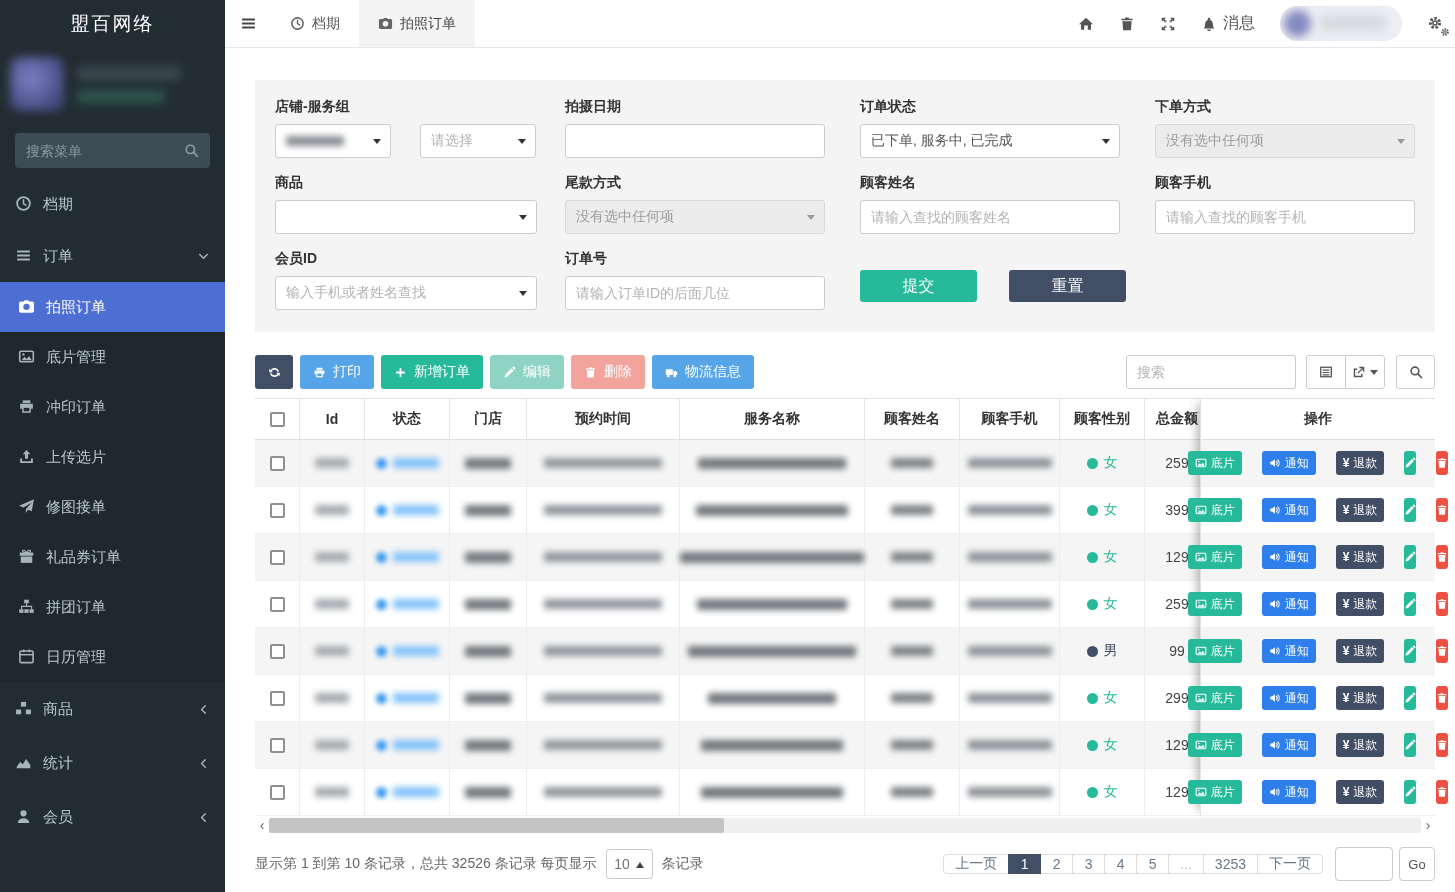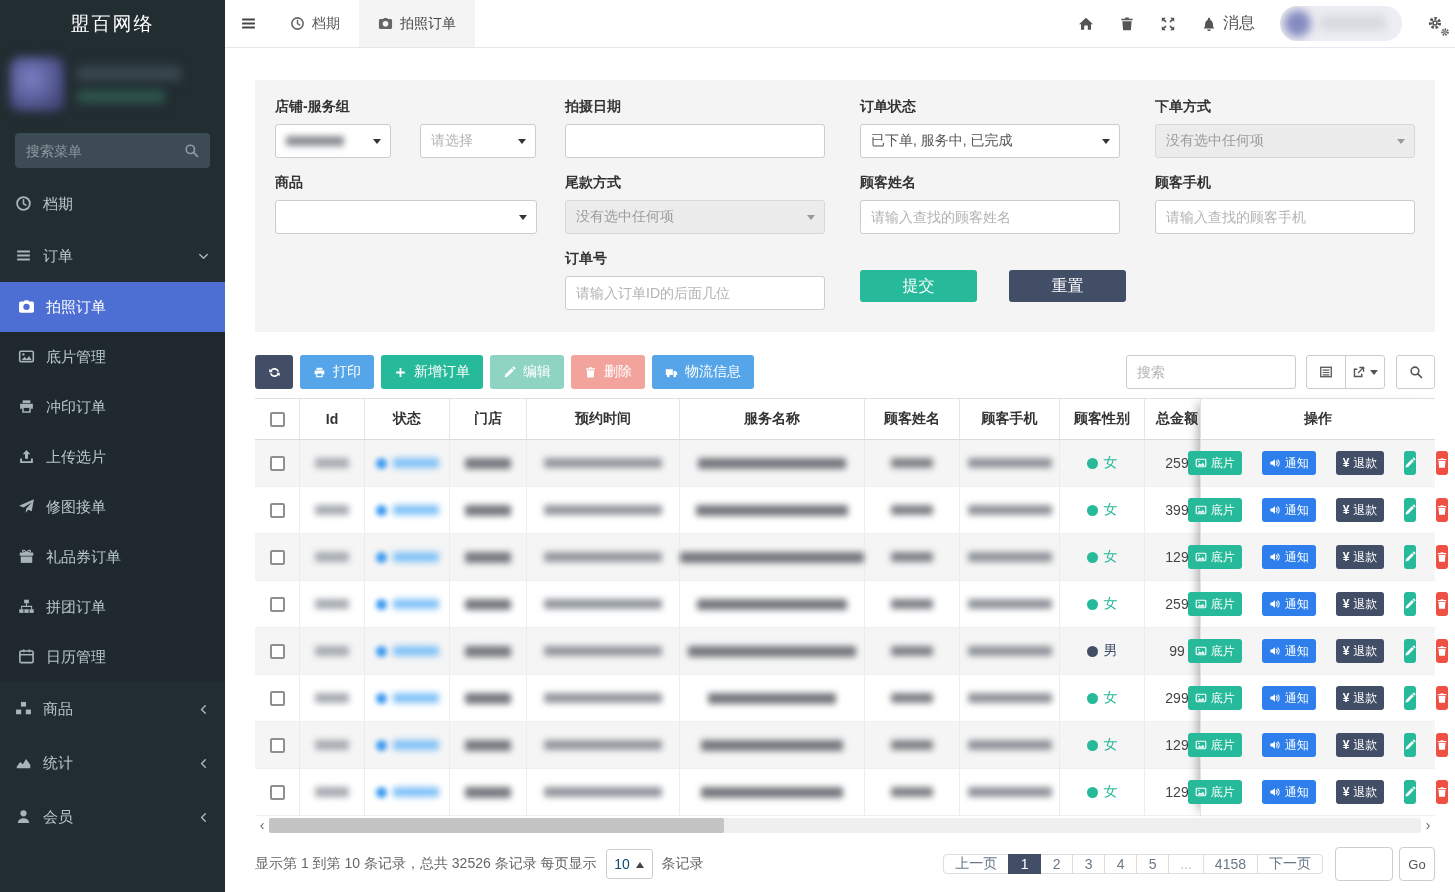--- a/index.html
+++ b/index.html
@@ -139,21 +139,21 @@
 .hscroll{position:absolute;left:30px;top:769px;width:1180px;height:16px;display:flex;align-items:center}
 .sc-ch{width:14px;color:#666;font-size:14px;text-align:center;cursor:pointer;line-height:14px}
 .sc-track{flex:1;height:15px;background:#efefef;position:relative;border-radius:2px;cursor:pointer}
 .sc-thumb{position:absolute;left:0;top:0;width:455px;height:15px;background:#c4c4c4;border-radius:2px;cursor:grab}
 
 
 .tfoot{position:absolute;left:30px;top:796px;width:1180px;height:40px;font-size:14px;color:#666;
   display:flex;align-items:center}
 .fleft{display:flex;align-items:center;gap:9px}
 .psize{width:47px;height:30px;border:1px solid #ccc;border-radius:3px;background:#fff;display:inline-flex;
-  align-items:center;justify-content:center;gap:6px;color:#0c4a6e;cursor:pointer}
+  align-items:center;justify-content:center;gap:6px;color:#737373;cursor:pointer}
 .upcaret{border:4px solid transparent;border-bottom:6px solid #444;margin-bottom:3px}
 .fright{margin-left:auto;display:flex;align-items:center}
 .pgr{display:flex}
 .pg{min-width:33px;height:20px;padding:4px 11px;border:1px solid #ddd;background:#fff;color:#697988;
   display:flex;align-items:center;justify-content:center;font-size:14px;margin-left:-1px;cursor:pointer}
 .pg:first-child{border-radius:4px 0 0 4px;margin-left:0}
 .pg:last-child{border-radius:0 4px 4px 0}
 .pg.active{background:#414e66;border-color:#414e66;color:#fff;z-index:1}
 .pg.dots{color:#bbb;cursor:default}
 .goin{width:58px;height:34px;border:1px solid #ccc;border-radius:4px;margin-left:12px;outline:0;padding:0 8px}
@@ -498,20 +498,26 @@
       <div class="ctrl w260">
           <input placeholder="请输入查找的顾客姓名" style="">
         </div>
     </div>
     <div class="fg g24">
       <span class="flabel">顾客手机</span>
       <div class="ctrl w260">
           <input placeholder="请输入查找的顾客手机" style="">
         </div>
     </div>
+    <div class="fg g31">
+      <span class="flabel">会员ID</span>
+      <div class="ctrl sel" style="width:262px">
+          <span class="ph">输入手机或者姓名查找</span>
+        </div>
+    </div>
     <div class="fg g32">
       <span class="flabel">订单号</span>
       <div class="ctrl w260">
           <input placeholder="请输入订单ID的后面几位" style="">
         </div>
     </div>
     <div class="fg g33">
       <button class="btn submit">提交</button>
       <button class="btn reset">重置</button>
     </div>
@@ -1108,21 +1114,21 @@
     </div>
     <div class="fright">
       <div class="pgr">
         <div class="pg">上一页</div>
         <div class="pg active">1</div>
         <div class="pg">2</div>
         <div class="pg">3</div>
         <div class="pg">4</div>
         <div class="pg">5</div>
         <div class="pg dots">...</div>
-        <div class="pg">4158</div>
+        <div class="pg">3253</div>
         <div class="pg">下一页</div>
       </div>
       <input class="goin" style="">
       <button class="gobtn">Go</button>
     </div>
   </div>
 
 </main>
 
 </body></html>

